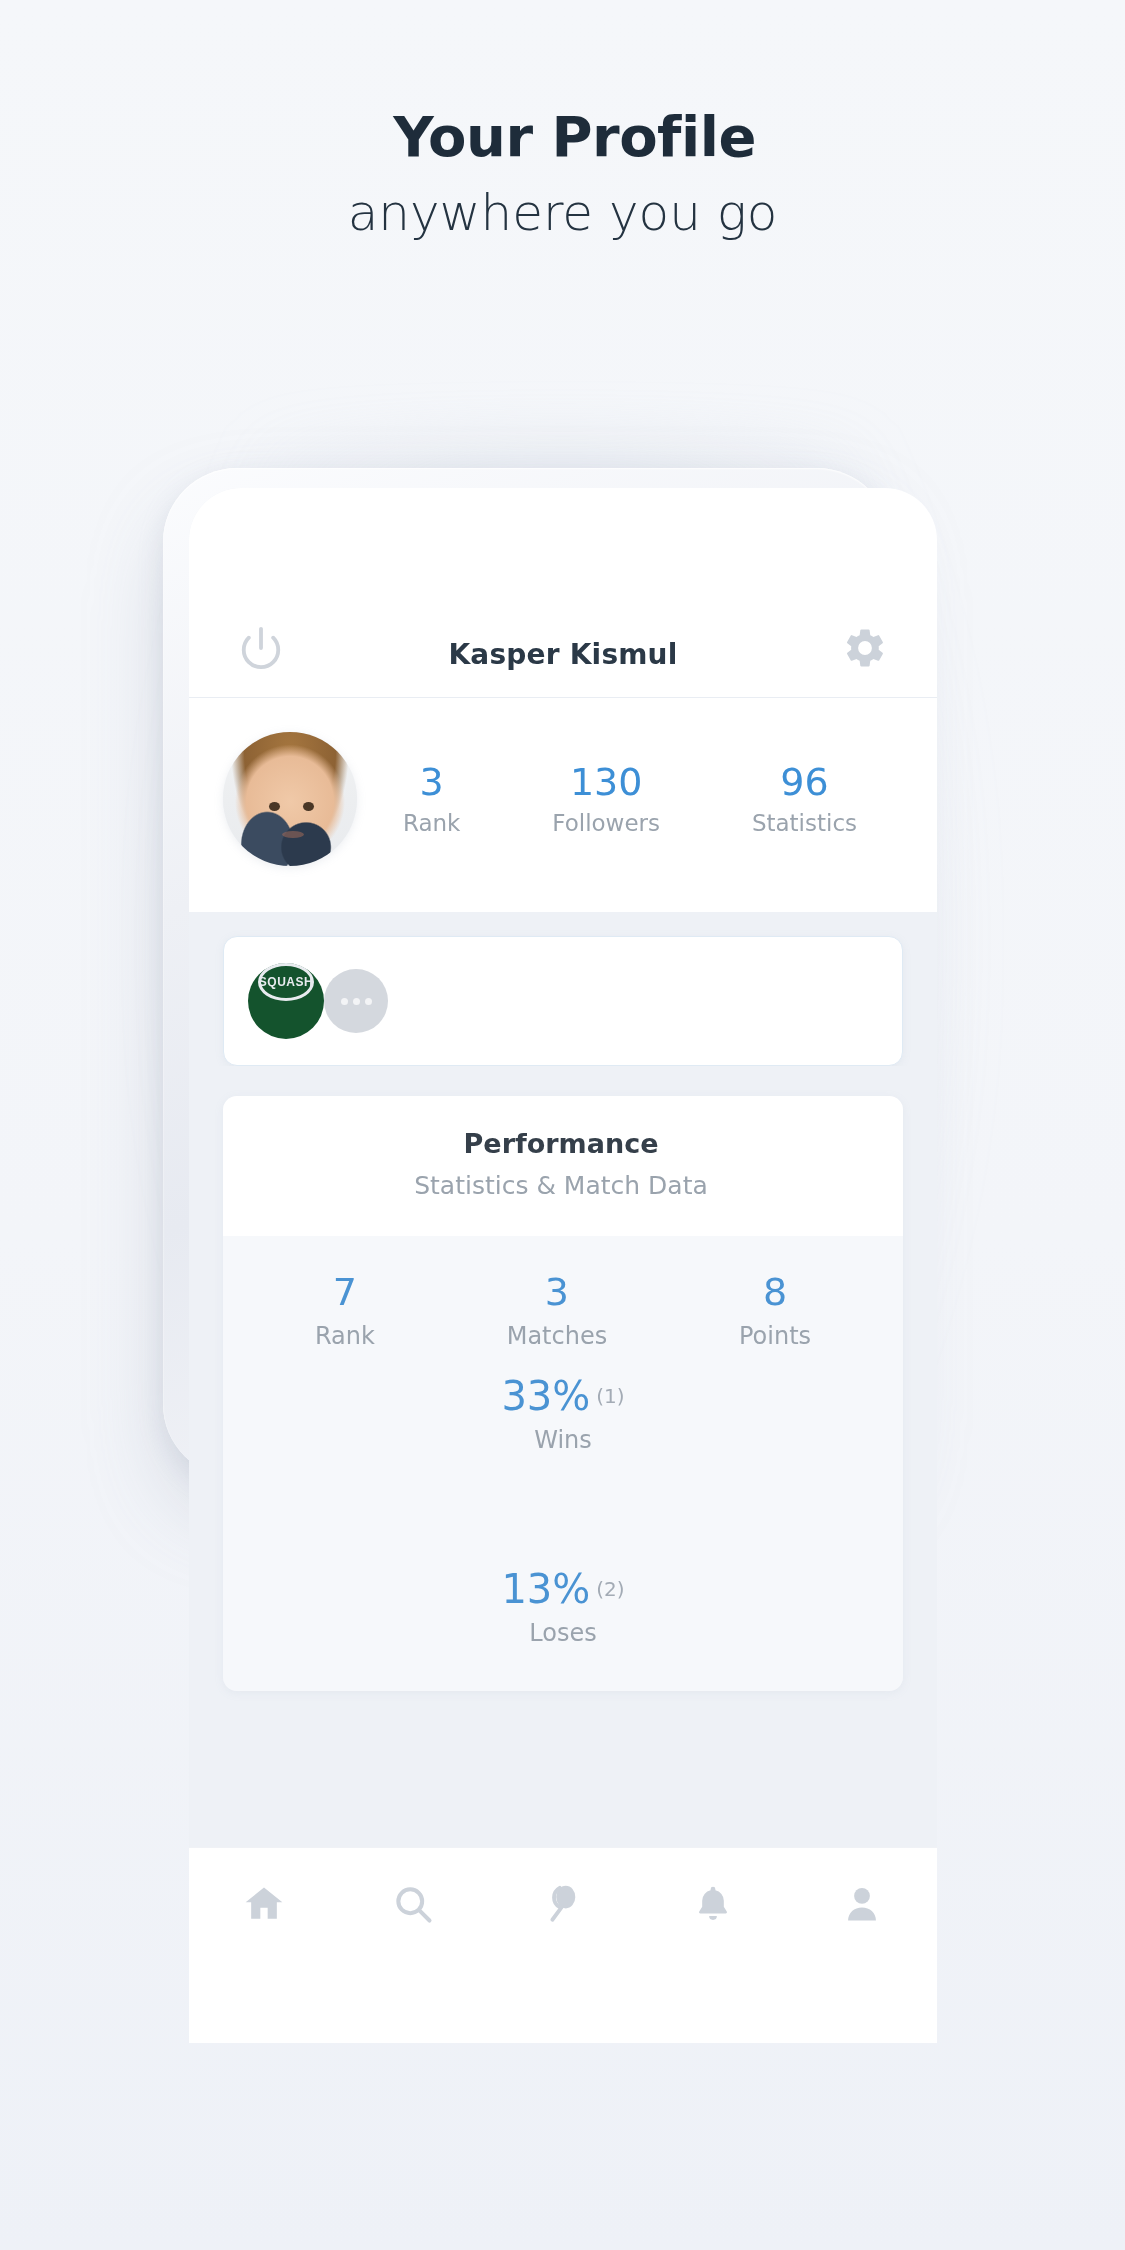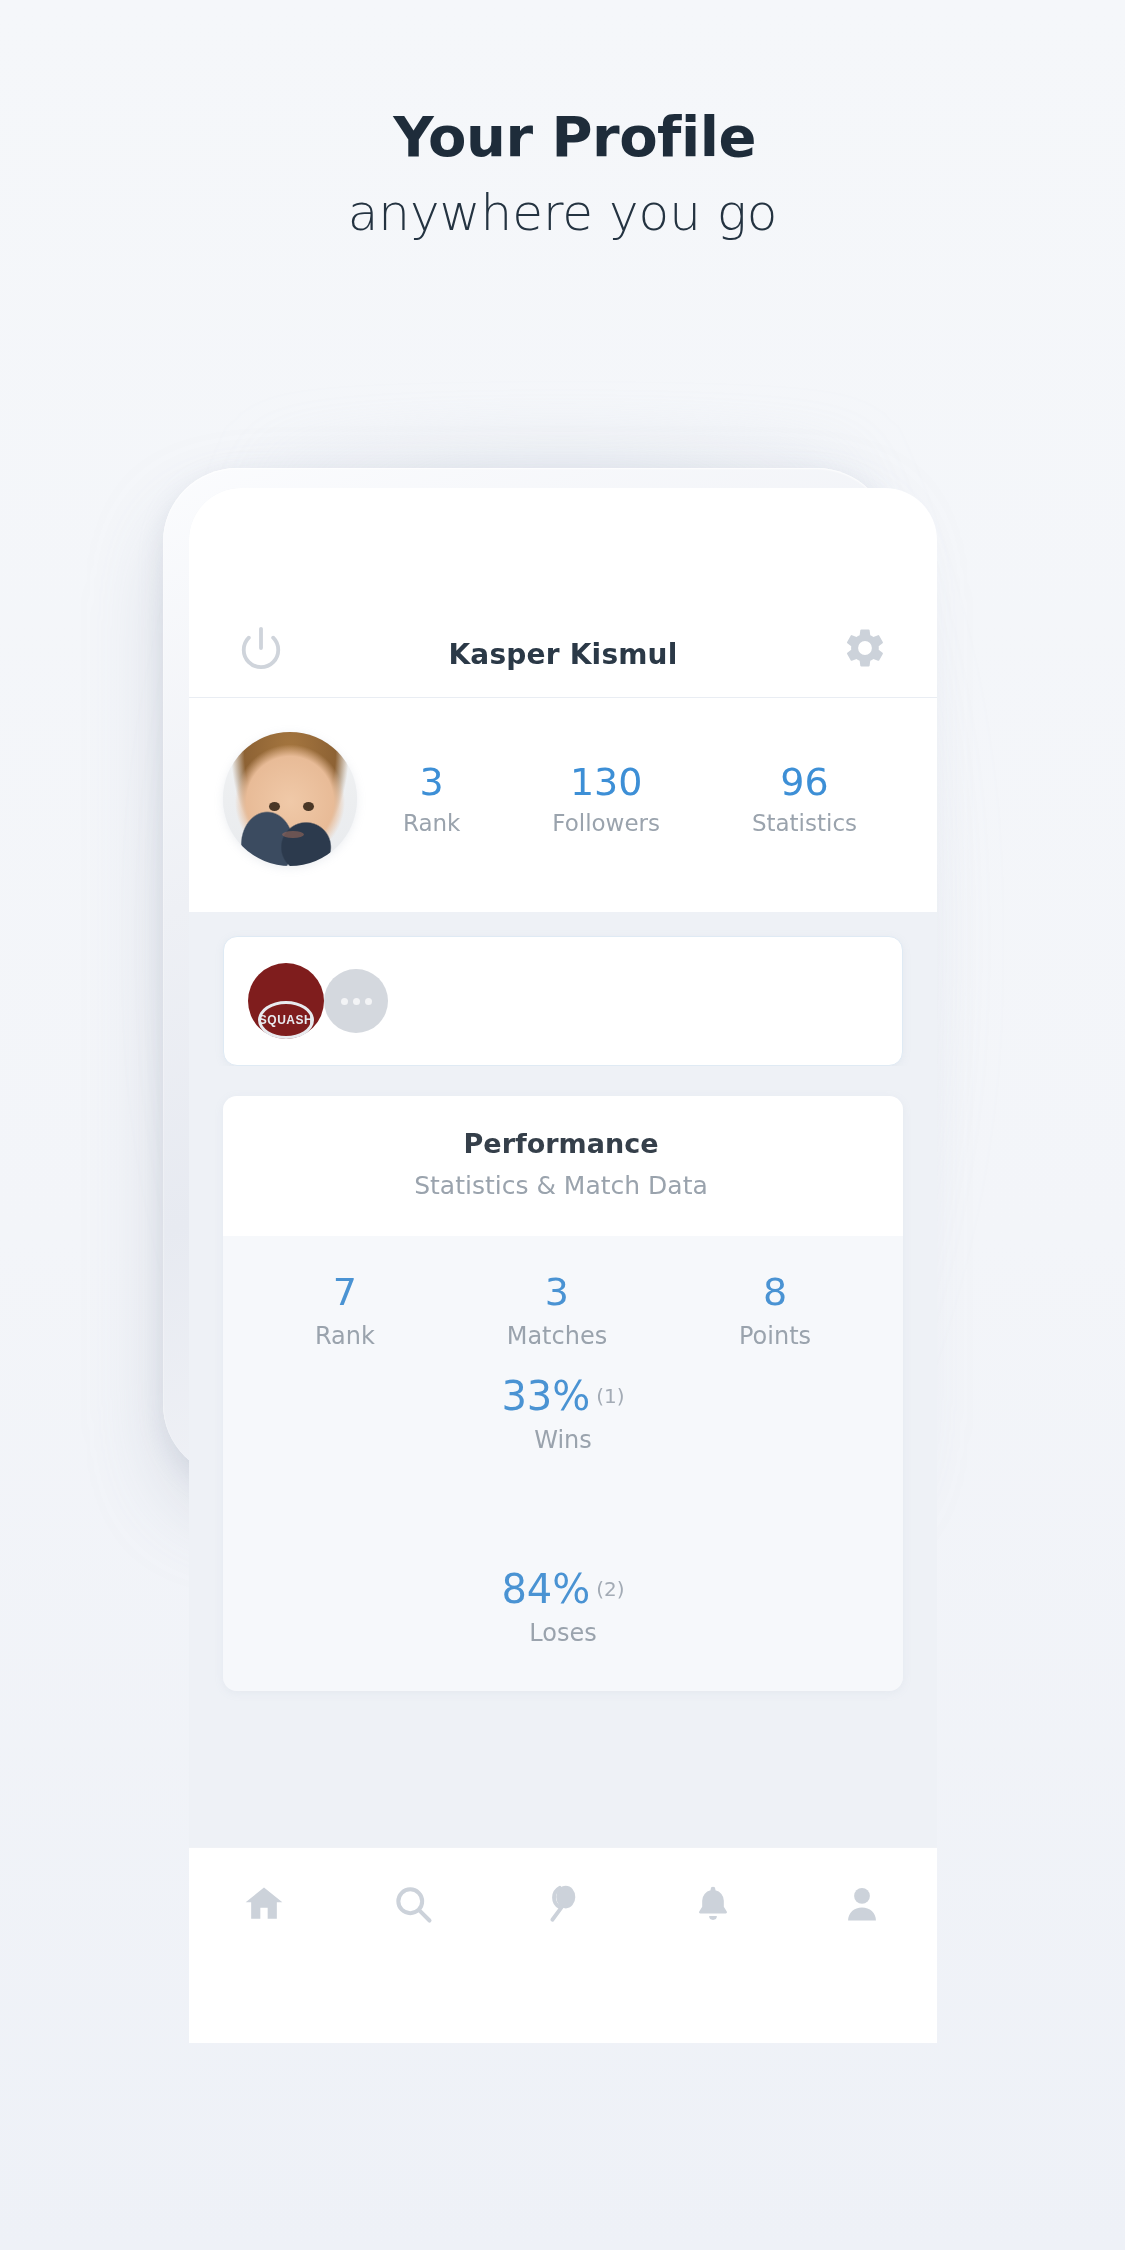--- a/index.html
+++ b/index.html
@@ -121,22 +121,22 @@
   .club-card {
     background: #ffffff;
     border: 1px solid #dfeaf4;
     border-radius: 14px;
     padding: 26px 24px;
     display: flex; align-items: center;
     box-shadow: 0 2px 8px rgba(150,165,190,0.10);
   }
   .club-logo {
     flex: 0 0 76px; width: 76px; height: 76px; border-radius: 50%;
-    background: #7f1d1d;
-    display: flex; align-items: flex-end; justify-content: center;
+    background: #14532d;
+    display: flex; align-items: flex-start; justify-content: center;
     position: relative;
   }
   .club-logo .ring {
     width: 56px; height: 38px; border-radius: 50%;
     border: 3px solid #e8ebef;
     display: flex; align-items: center; justify-content: center;
   }
   .club-logo .word {
     font-size: 12px; font-weight: 700; color: #e8ebef; letter-spacing: 0.5px;
     font-family: "Liberation Sans", sans-serif;
@@ -279,21 +279,21 @@
             </div>
             <div class="perf-row2">
               <div class="pstat pct">
                 <div>
                   <span class="num">33%</span><span class="sup">(1)</span>
                 </div>
                 <div class="lbl">Wins</div>
               </div>
               <div class="pstat pct">
                 <div>
-                  <span class="num">84%</span><span class="sup">(2)</span>
+                  <span class="num">13%</span><span class="sup">(2)</span>
                 </div>
                 <div class="lbl">Loses</div>
               </div>
             </div>
           </div>
         </div>
       </div>
 
       <div class="bottom-nav">
         <div class="nav-item">

